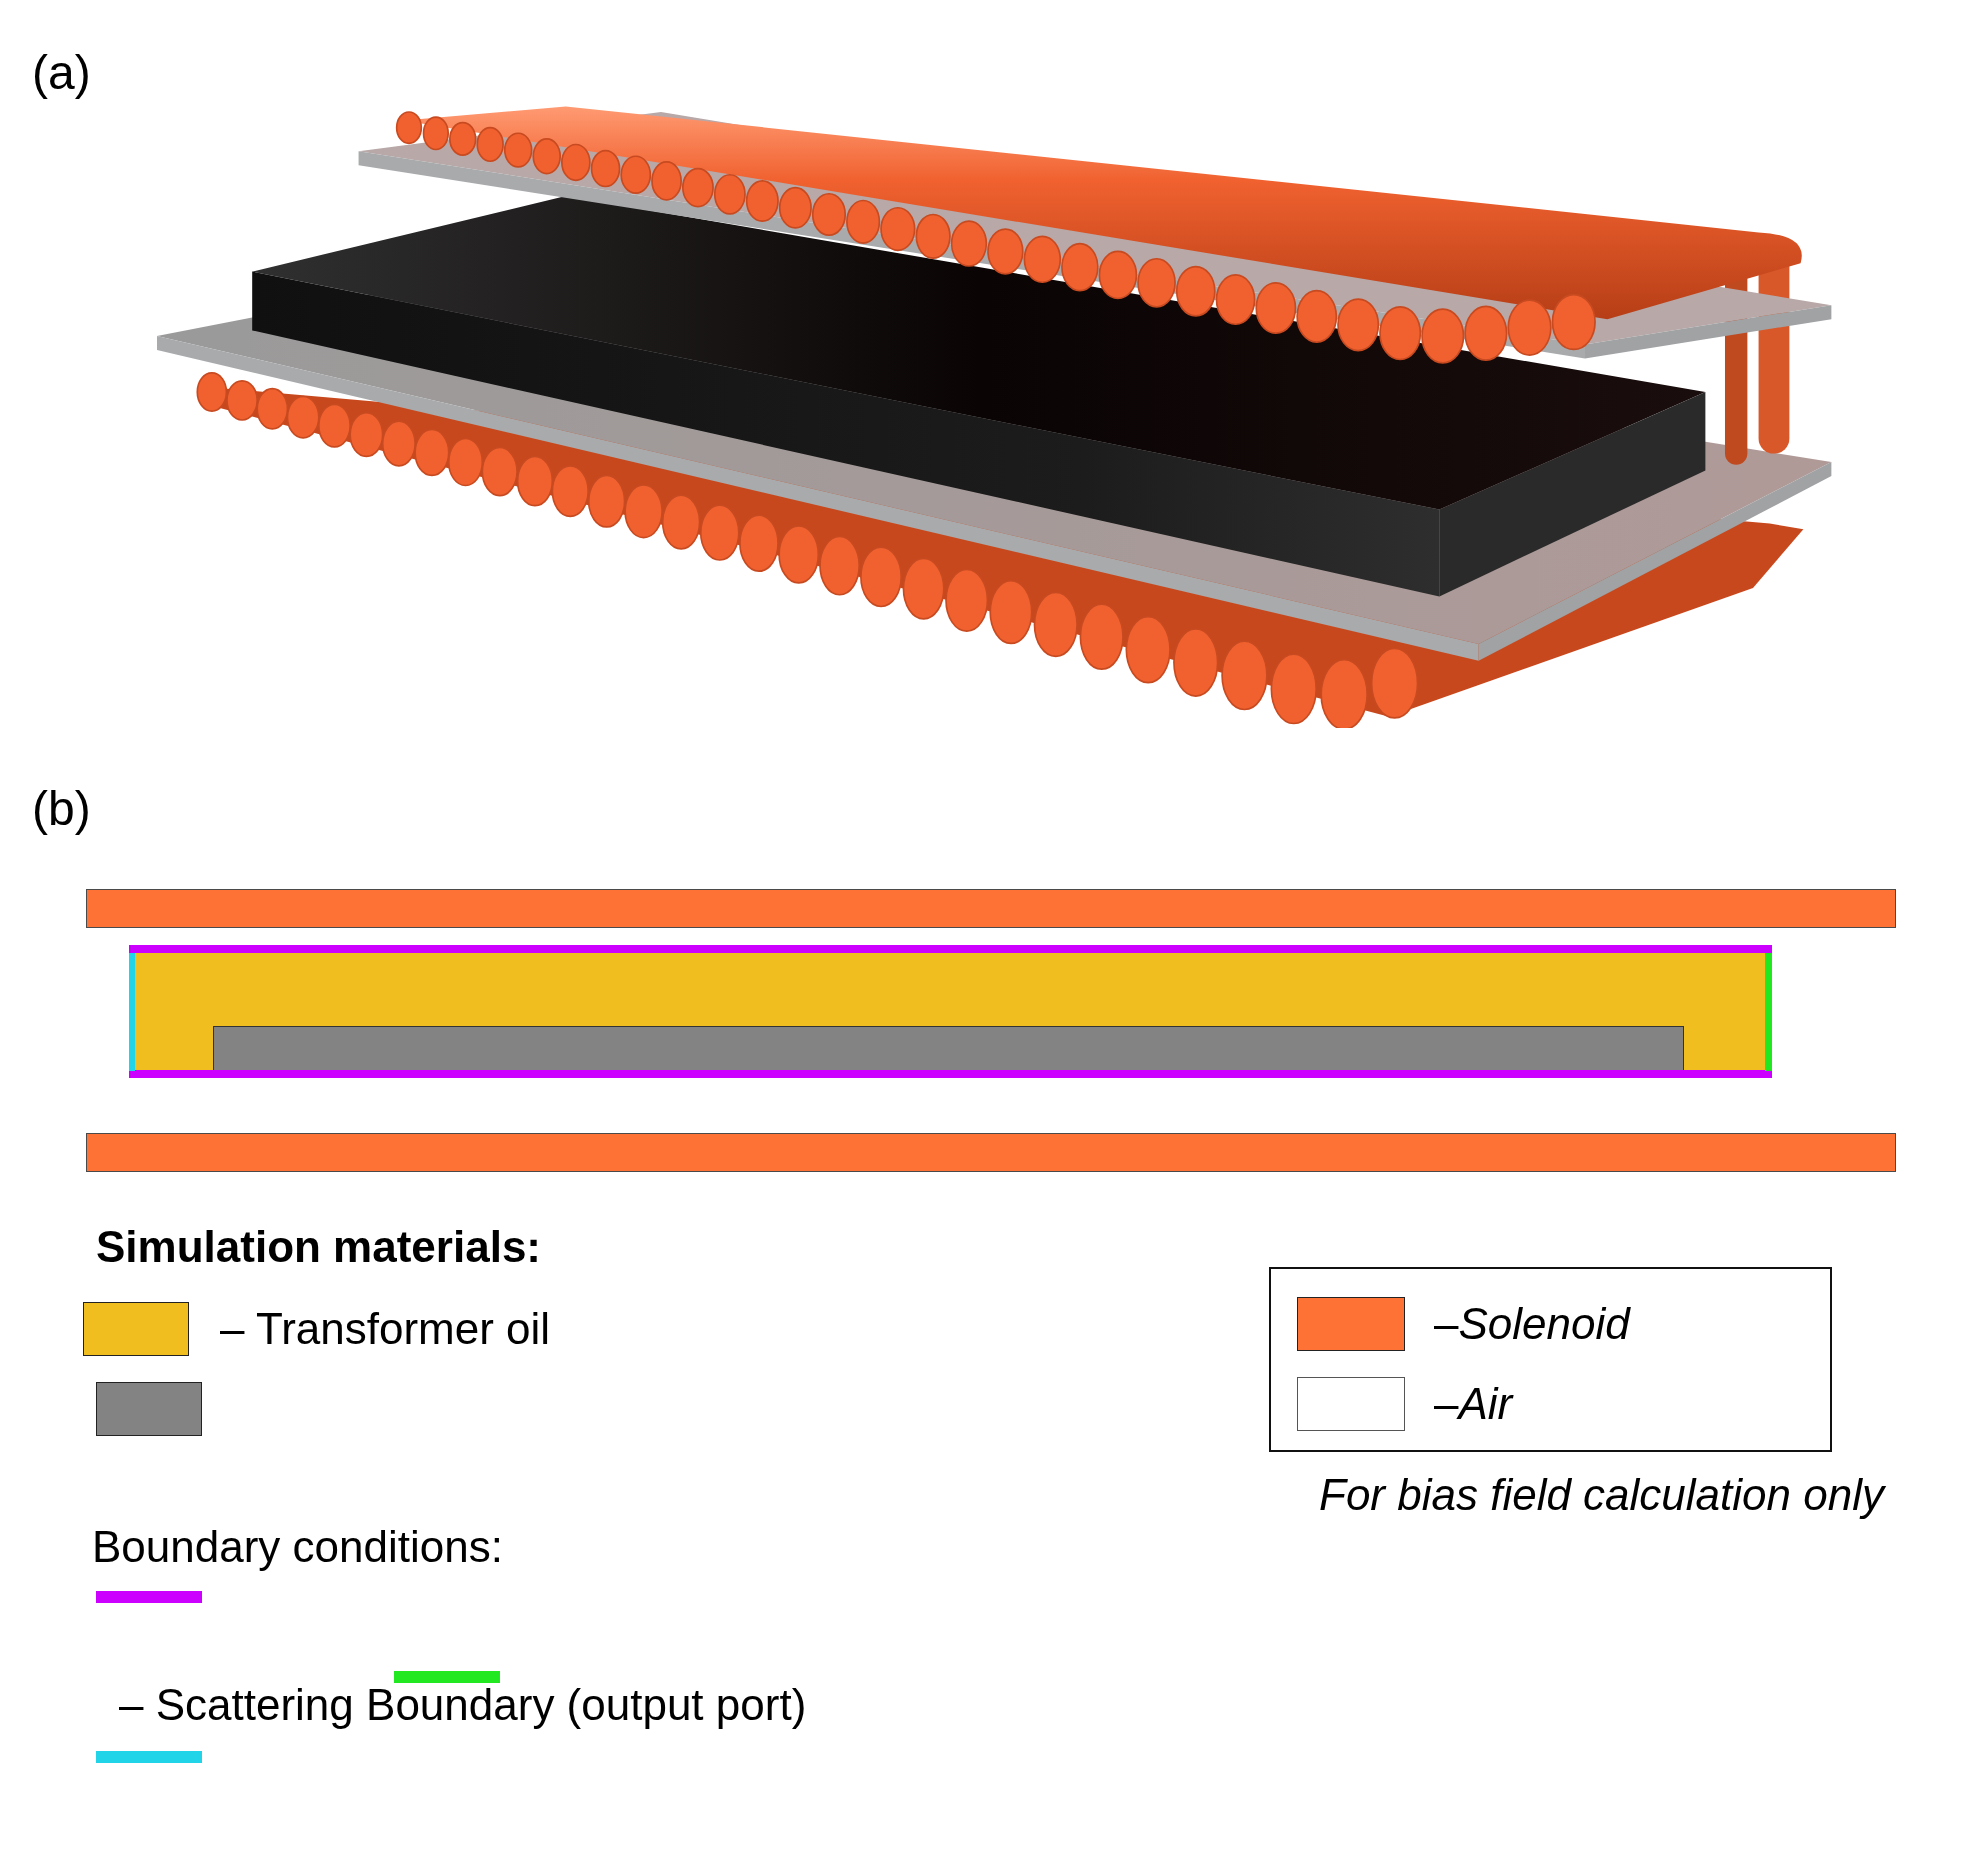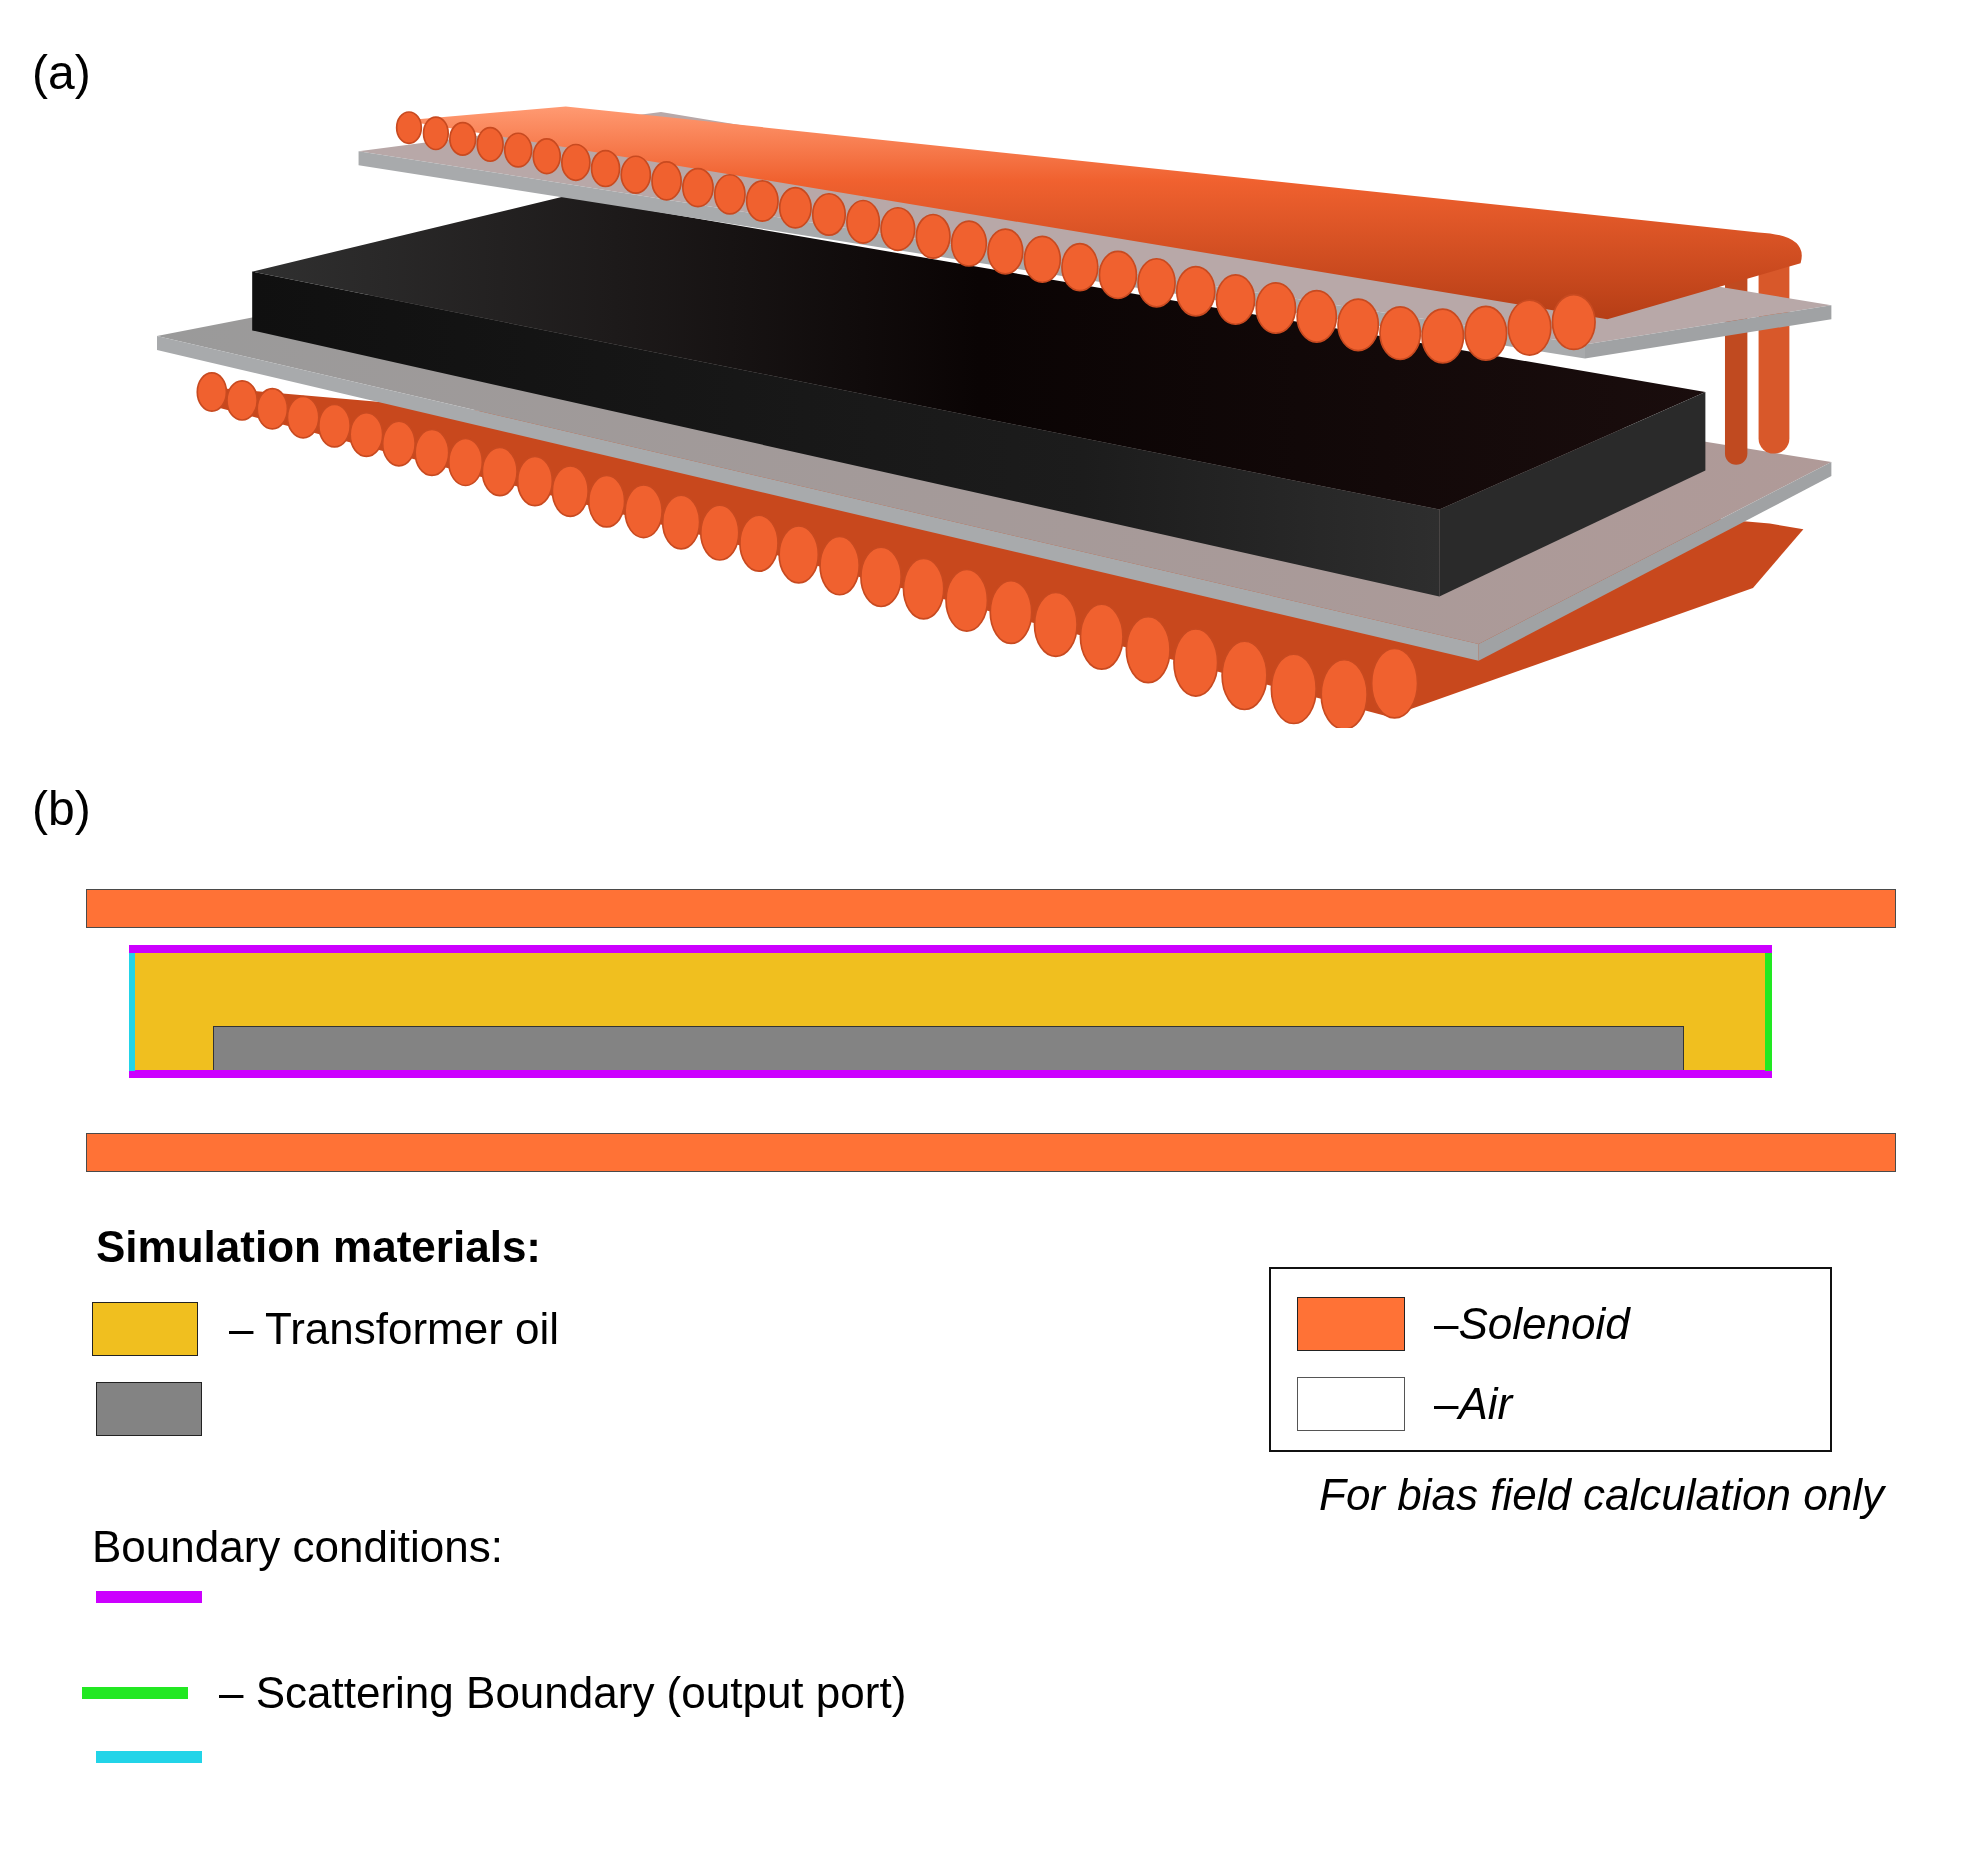--- a/index.html
+++ b/index.html
@@ -155,21 +155,21 @@
   <div class="abs" style="left:0; top:0; width:1643px; height:7.8px; background:#CC00FF;"></div>
   <div class="abs" style="left:0; top:125px; width:1643px; height:7.8px; background:#CC00FF;"></div>
   <div class="abs" style="left:0; top:7.8px; width:6.2px; height:118px; background:#22D4E8;"></div>
   <div class="abs" style="left:1636px; top:7.8px; width:7.3px; height:118px; background:#22E822;"></div>
 </div>
 
 <div class="bar" style="left:86px; top:1133px; width:1810px; height:39px; background:#FF7236;"></div>
 
 <div class="abs legend-title" style="left:96px; top:1225px;font-weight:bold;">Simulation materials:</div>
 
-<div class="legend-row" style="left:92px; top:1302px;">
+<div class="legend-row" style="left:83px; top:1302px;">
   <div class="swatch" style="background:#F0BF1F;"></div>
   <span class="legend-text">– Transformer oil</span>
 </div>
 <div class="legend-row" style="left:96px; top:1382px;">
   <div class="swatch" style="background:#838383;"></div>
 </div>
 
 <div class="bias-box" style="left:1269px; top:1267px; width:563px; height:185px;">
   <div class="legend-row" style="left:26px; top:28px;">
     <div class="swatch" style="background:#FF7236; width:108px; height:54px;"></div>
@@ -182,20 +182,20 @@
     <span class="legend-text italic" style="margin-left:0;">Air</span>
   </div>
 </div>
 <div class="abs legend-title italic" style="left:1319px; top:1473px;">For bias field calculation only</div>
 
 <div class="abs legend-title" style="left:92px; top:1525px;">Boundary conditions:</div>
 
 <div class="legend-row" style="left:96px; top:1591px;">
   <div class="line-swatch" style="background:#CC00FF;"></div>
 </div>
-<div class="legend-row" style="left:82px; top:1671px;">
+<div class="legend-row" style="left:88px; top:1671px;flex-direction:column;">
   <div class="line-swatch" style="background:#22E822;"></div>
   <span class="legend-text">– Scattering Boundary (output port)</span>
 </div>
 <div class="legend-row" style="left:96px; top:1751px;">
   <div class="line-swatch" style="background:#22D4E8;"></div>
 </div>
 
 
 </body></html>

